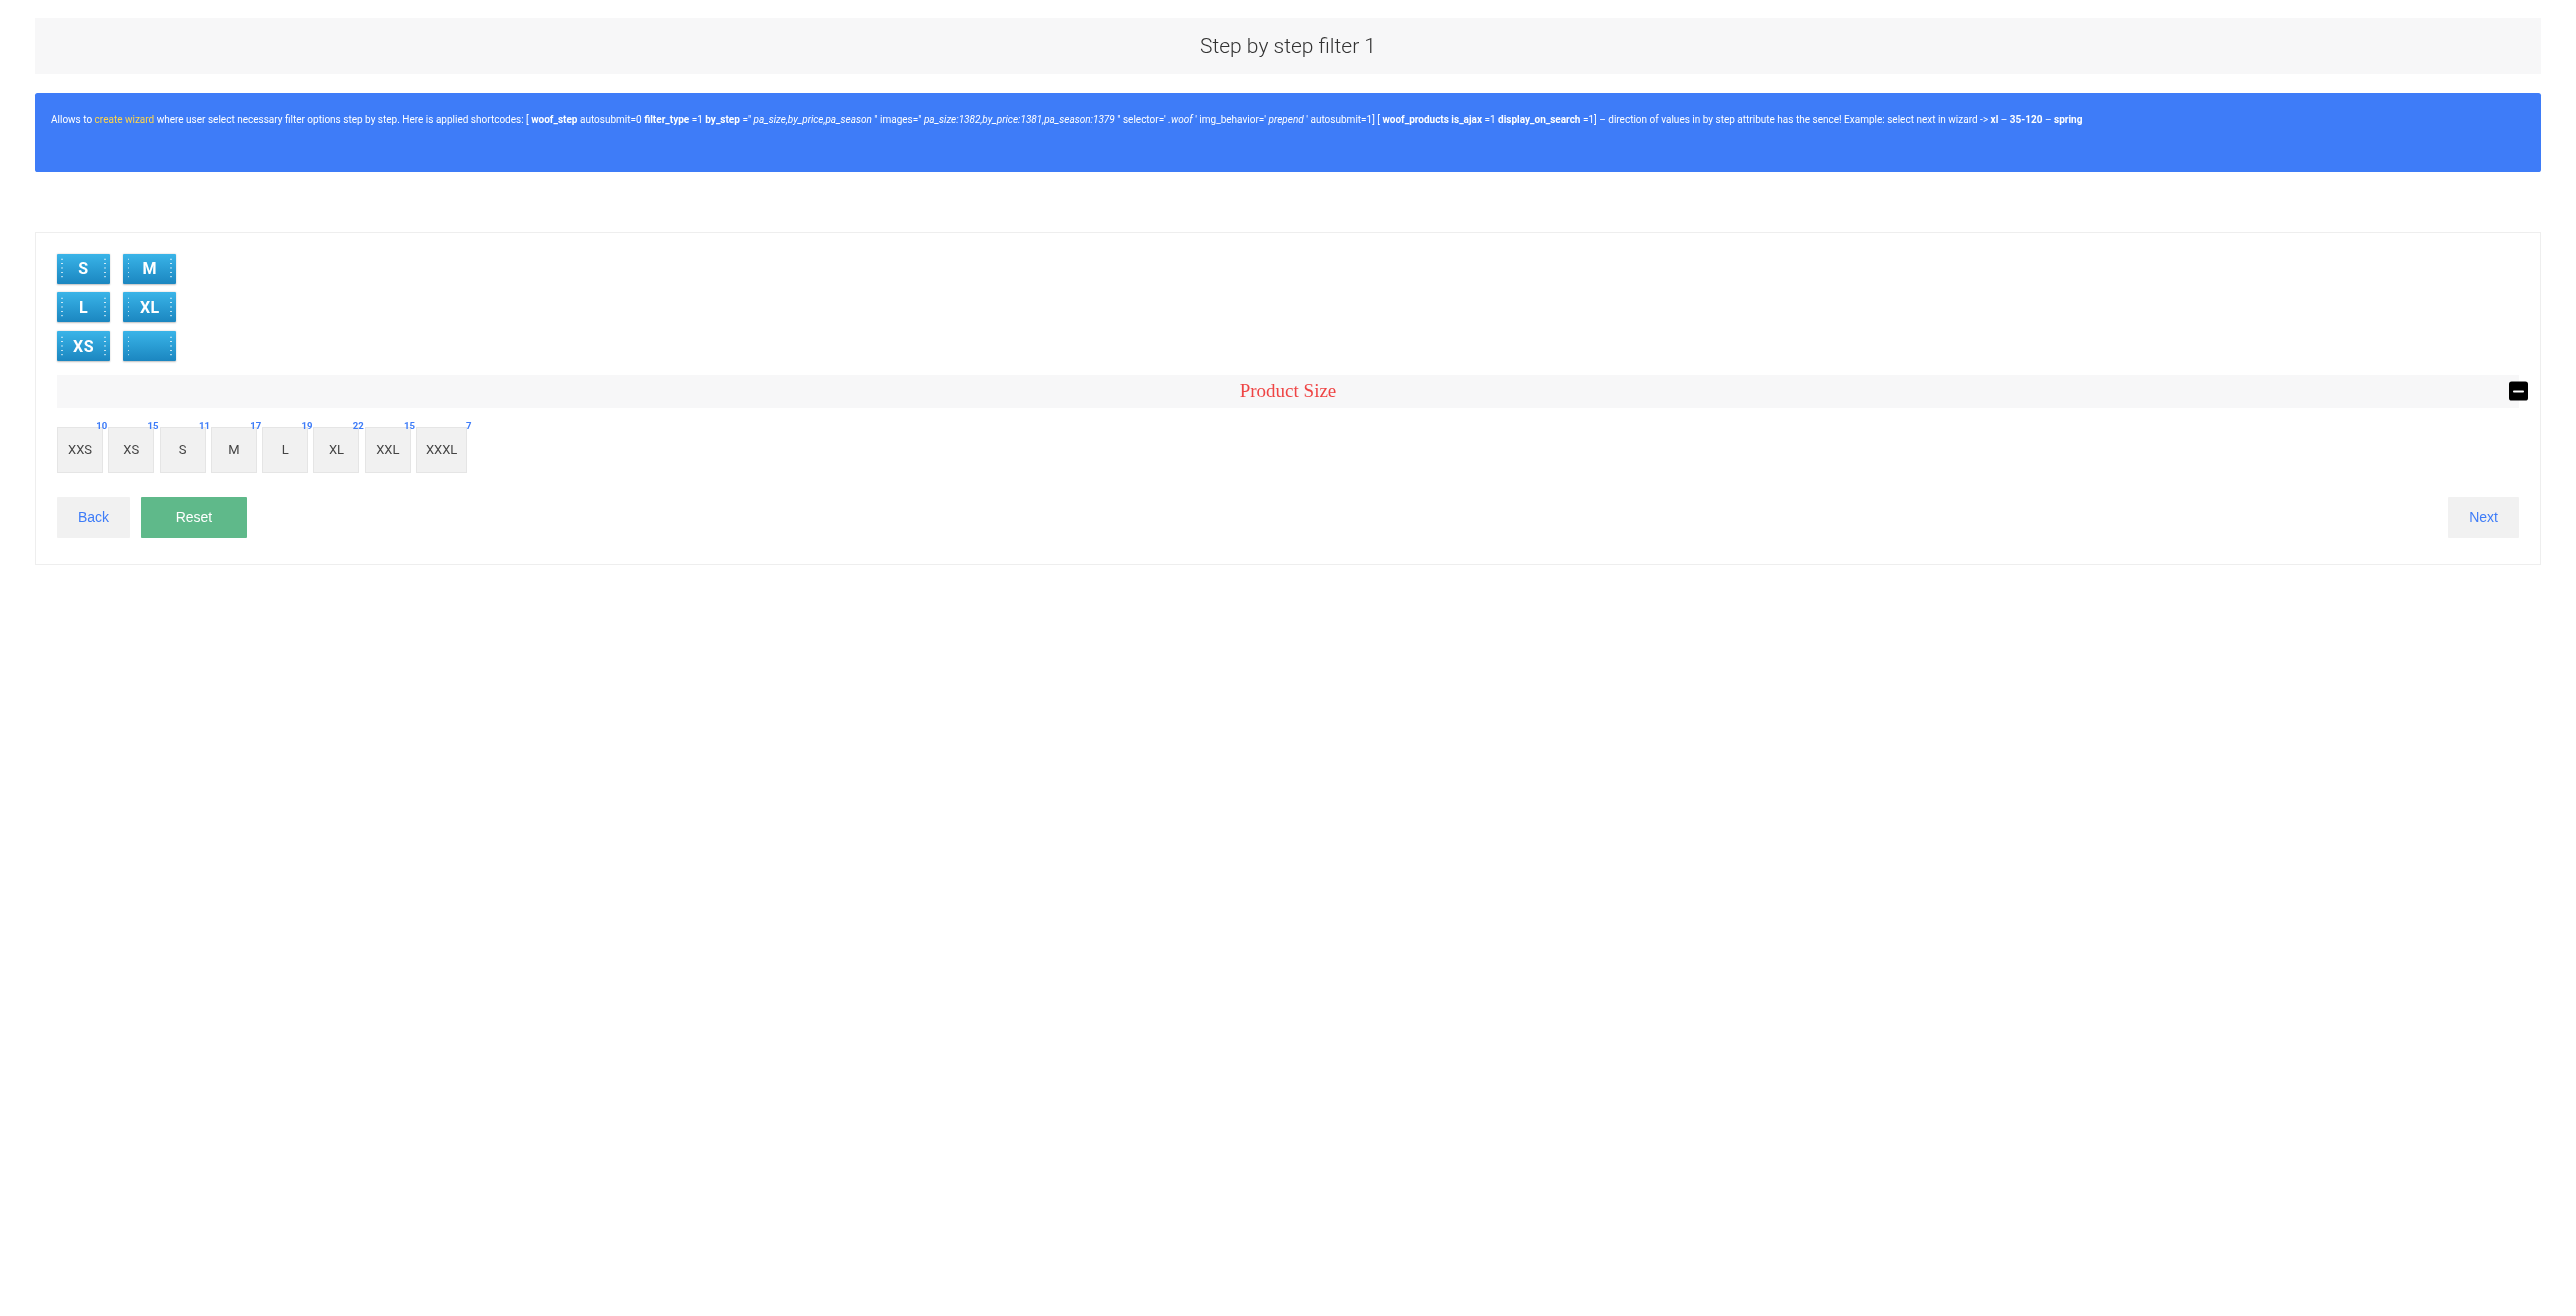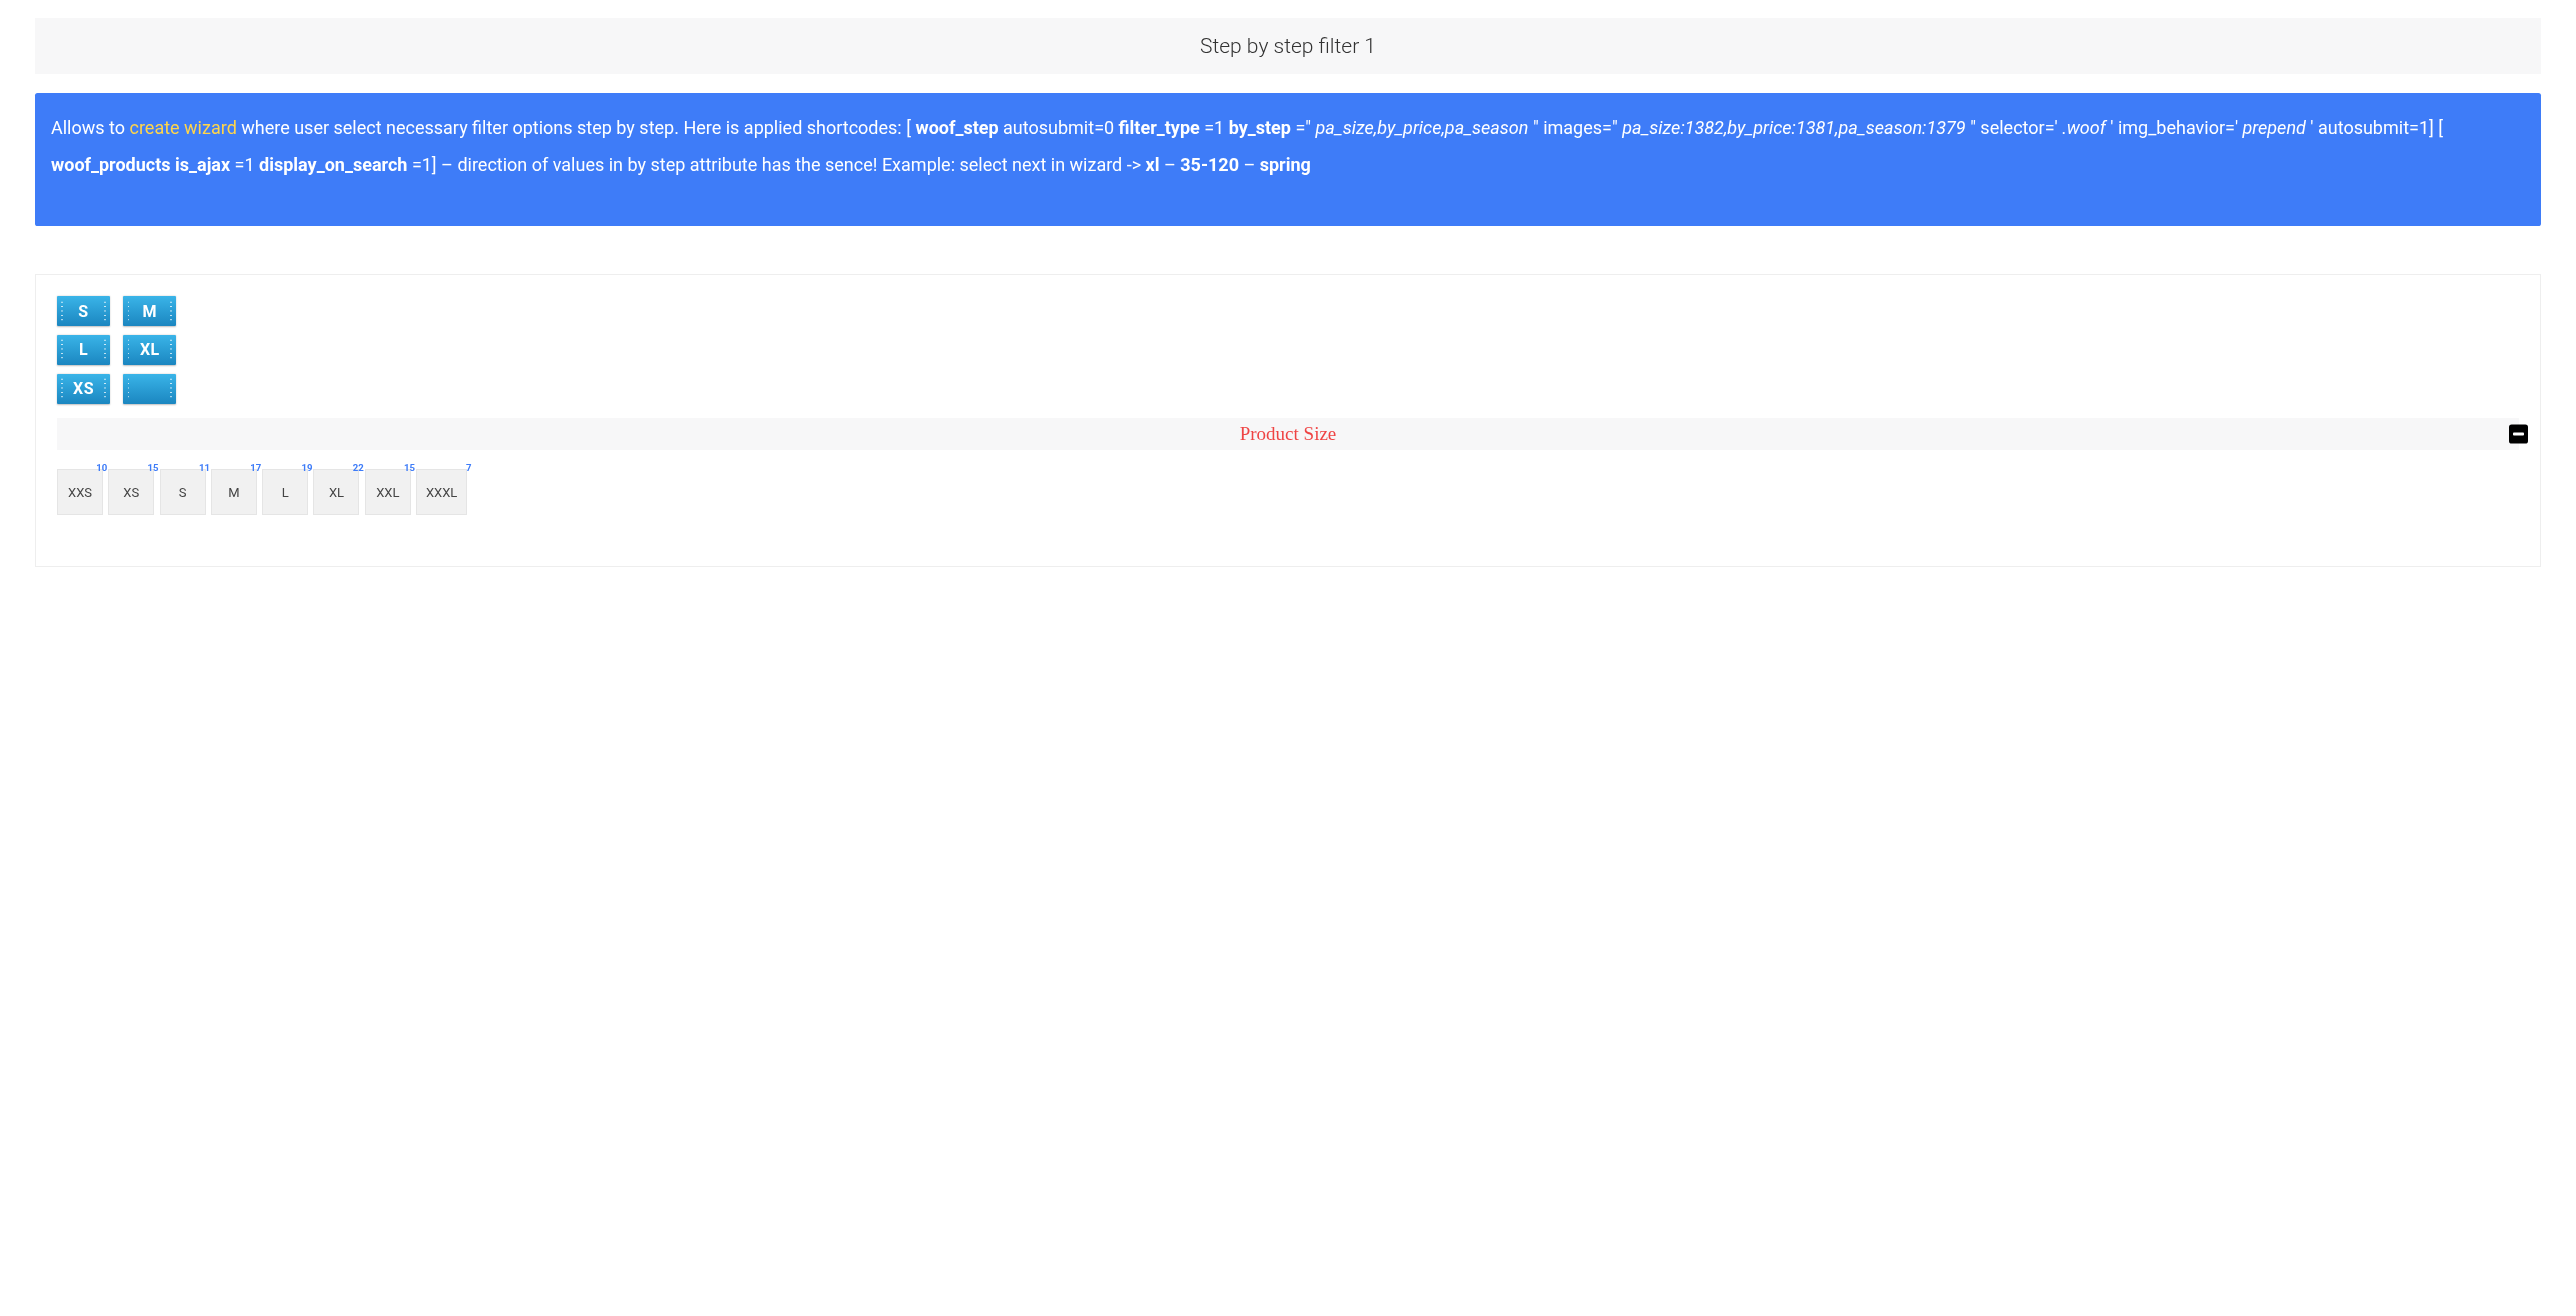--- a/index.html
+++ b/index.html
@@ -18,23 +18,23 @@
   .page-title {
     font-size: 21px;
     font-weight: 300;
     color: #333;
   }
   .info-box {
     background: #3e7cf8;
     color: #fff;
     padding: 16px 34px 42px 16px;
     border-radius: 2.6px;
-    font-size: 18px;
+    font-size: 10px;
     line-height: 2.1;
-    margin-bottom: 48px;
+    margin-bottom: 60px;
   }
   .info-box a { color: #ffd54a; text-decoration: none; }
   .info-box em { font-style: italic; }
   .info-box b { font-weight: 700; }
   .filter-card {
     border: 0.9px solid #eee;
     padding: 21px 21px 26px 21px;
   }
   .tag-icons {
     display: inline-grid;
@@ -238,15 +238,22 @@
     <div class="size-chip">
       <span>XXL</span>
       <span class="badge">15</span>
     </div>
     <div class="size-chip">
       <span>XXXL</span>
       <span class="badge">7</span>
     </div>
   </div>
 
+  <div class="actions">
+    <div class="actions-left">
+      <button class="btn btn-light">Back</button>
+      <button class="btn btn-green">Reset</button>
+    </div>
+    <button class="btn btn-light">Next</button>
+  </div>
 
 </div>
 
 
 </body></html>

